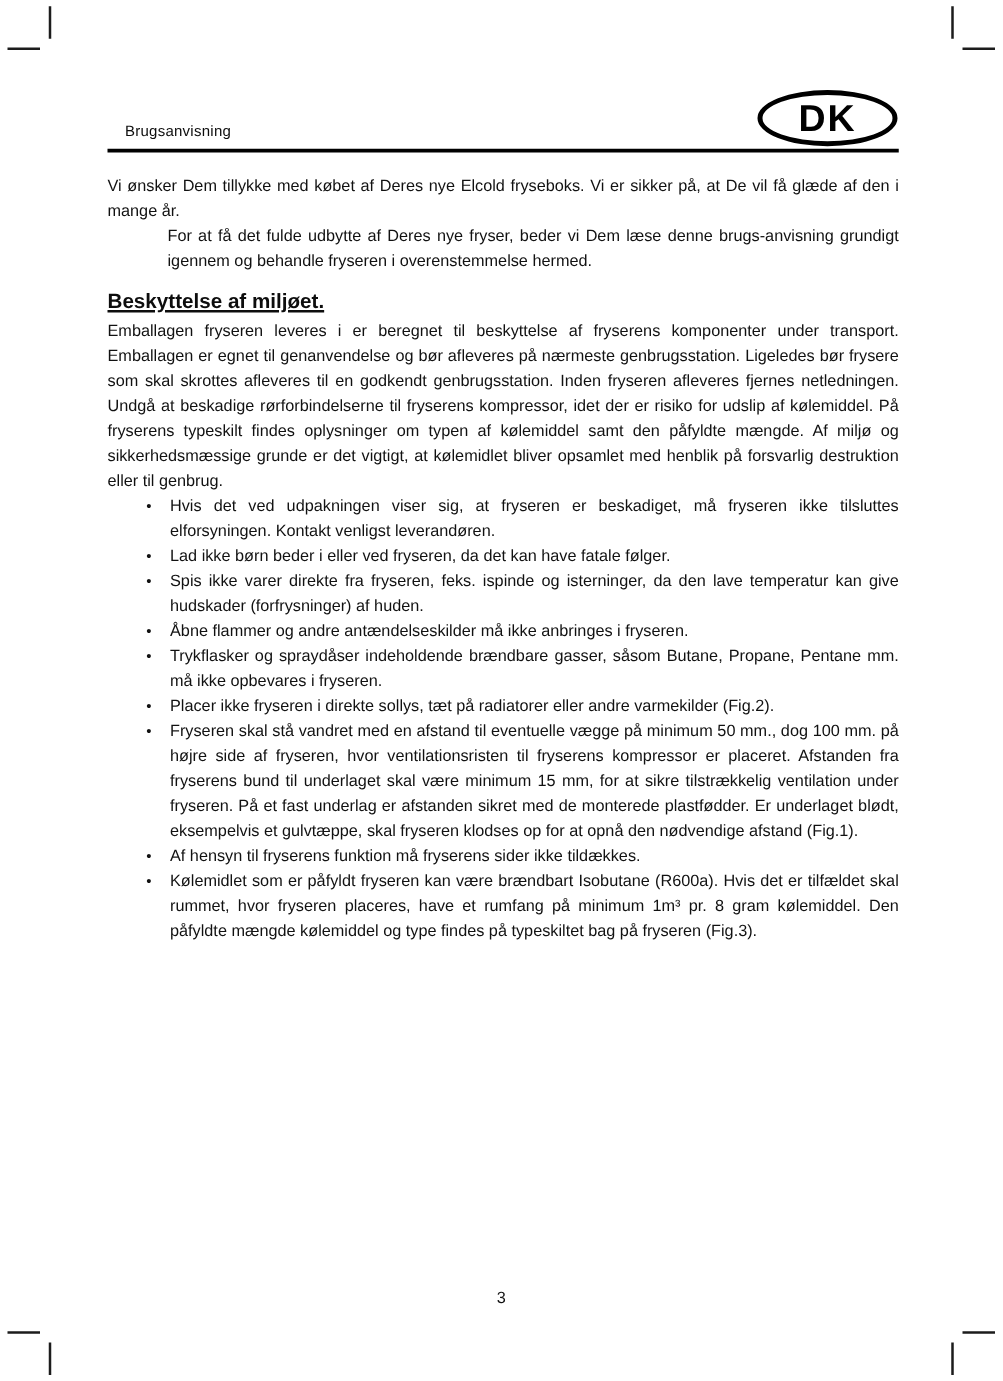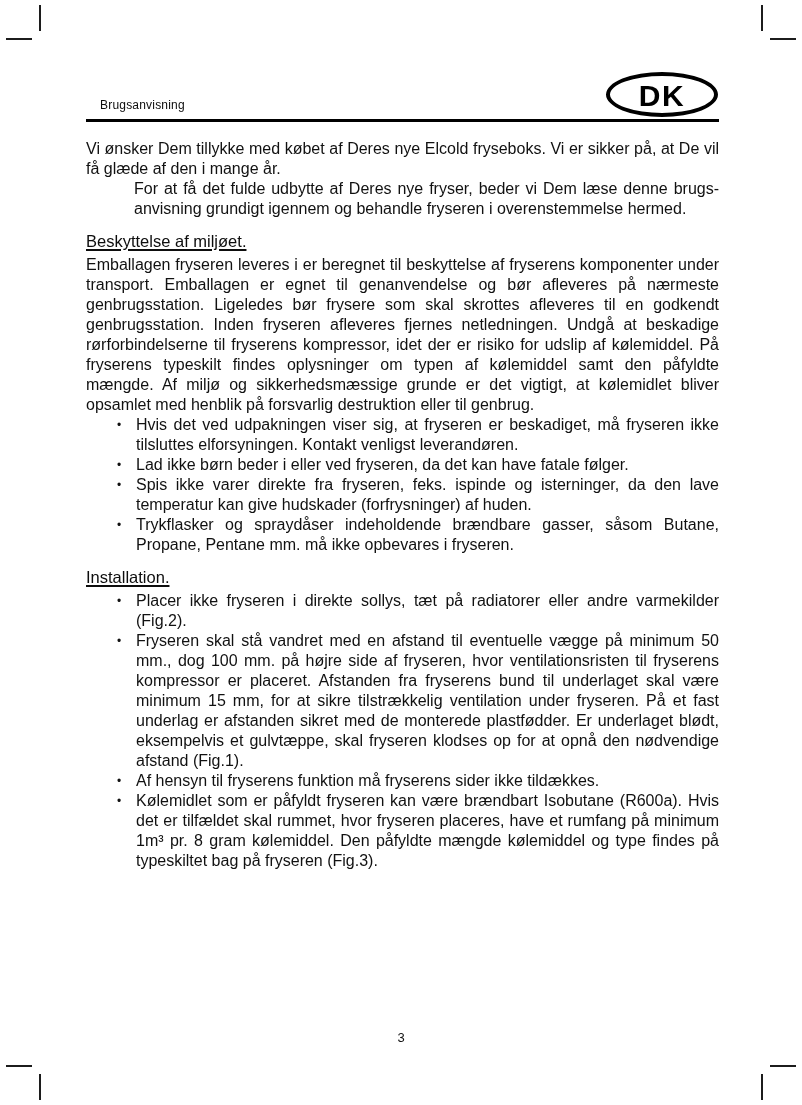--- a/index.html
+++ b/index.html
@@ -24,27 +24,27 @@
   
   .content { position:absolute; left:86px; top:98px; width:633px; }
 
   h1.doc-title {
     font-size:12px; font-weight:normal; letter-spacing:0.2px;
     padding-left:14px; margin:0 0 7px 0; color:#0d0d0d;
   }
   .rule { height:3px; background:#000; margin:0 0 17px 0; }
 
   p.body, li.body {
-    font-size:16px; line-height:20px; text-align:justify; color:#111;
+    font-size:13px; line-height:20px; text-align:justify; color:#111;
   }
   p.intro { margin:0; }
   p.intro-gap { margin-bottom:6px;margin-left:48px; }
 
   h2.section-heading {
-    font-size:16.5px; font-weight:normal; color:#0d0d0d;
+    font-size:16.5px; font-weight:bold; color:#0d0d0d;
     text-decoration:underline; text-decoration-thickness:1.5px; text-underline-offset:2px;
     margin:13px 0 4px 0;
   }
 
   ul.bullets { list-style:none; margin:0; padding:0 0 0 29px; }
   ul.bullets li { position:relative; padding-left:21px; }
   ul.bullets li::before {
     content:"\2022"; position:absolute; left:2px; top:0;
     font-size:12px; color:#111;
   }
@@ -78,24 +78,24 @@
   <p class="body intro">Vi ønsker Dem tillykke med købet af Deres nye Elcold fryseboks. Vi er sikker på, at De vil få glæde af den i mange år.</p>
   <p class="body intro intro-gap">For at få det fulde udbytte af Deres nye fryser, beder vi Dem læse denne brugs-anvisning grundigt igennem og behandle fryseren i overenstemmelse hermed.</p>
 
   <h2 class="section-heading">Beskyttelse af miljøet.</h2>
   <p class="body">Emballagen fryseren leveres i er beregnet til beskyttelse af fryserens komponenter under transport. Emballagen er egnet til genanvendelse og bør afleveres på nærmeste genbrugsstation. Ligeledes bør frysere som skal skrottes afleveres til en godkendt genbrugsstation. Inden fryseren afleveres fjernes netledningen. Undgå at beskadige rørforbindelserne til fryserens kompressor, idet der er risiko for udslip af kølemiddel. På fryserens typeskilt findes oplysninger om typen af kølemiddel samt den påfyldte mængde. Af miljø og sikkerhedsmæssige grunde er det vigtigt, at kølemidlet bliver opsamlet med henblik på forsvarlig destruktion eller til genbrug.</p>
 
   <ul class="bullets">
     <li class="body">Hvis det ved udpakningen viser sig, at fryseren er beskadiget, må fryseren ikke tilsluttes elforsyningen. Kontakt venligst leverandøren.</li>
     <li class="body">Lad ikke børn beder i eller ved fryseren, da det kan have fatale følger.</li>
     <li class="body">Spis ikke varer direkte fra fryseren, feks. ispinde og isterninger, da den lave temperatur kan give hudskader (forfrysninger) af huden.</li>
+    <li class="body">Åbne flammer og andre antændelseskilder må ikke anbringes i fryseren.</li>
     <li class="body">Trykflasker og spraydåser indeholdende brændbare gasser, såsom Butane, Propane, Pentane mm. må ikke opbevares i fryseren.</li>
   </ul>
 
-  <h2 class="section-heading">Installation.</h2>
   <ul class="bullets">
     <li class="body">Placer ikke fryseren i direkte sollys, tæt på radiatorer eller andre varmekilder (Fig.2).</li>
     <li class="body">Fryseren skal stå vandret med en afstand til eventuelle vægge på minimum 50 mm., dog 100 mm. på højre side af fryseren, hvor ventilationsristen til fryserens kompressor er placeret. Afstanden fra fryserens bund til underlaget skal være minimum 15 mm, for at sikre tilstrækkelig ventilation under fryseren. På et fast underlag er afstanden sikret med de monterede plastfødder. Er underlaget blødt, eksempelvis et gulvtæppe, skal fryseren klodses op for at opnå den nødvendige afstand (Fig.1).</li>
     <li class="body">Af hensyn til fryserens funktion må fryserens sider ikke tildækkes.</li>
     <li class="body">Kølemidlet som er påfyldt fryseren kan være brændbart Isobutane (R600a). Hvis det er tilfældet skal rummet, hvor fryseren placeres, have et rumfang på minimum 1m³ pr. 8 gram kølemiddel. Den påfyldte mængde kølemiddel og type findes på typeskiltet bag på fryseren (Fig.3).</li>
   </ul>
 
 </main>
 
 <div class="footer">3</div>

